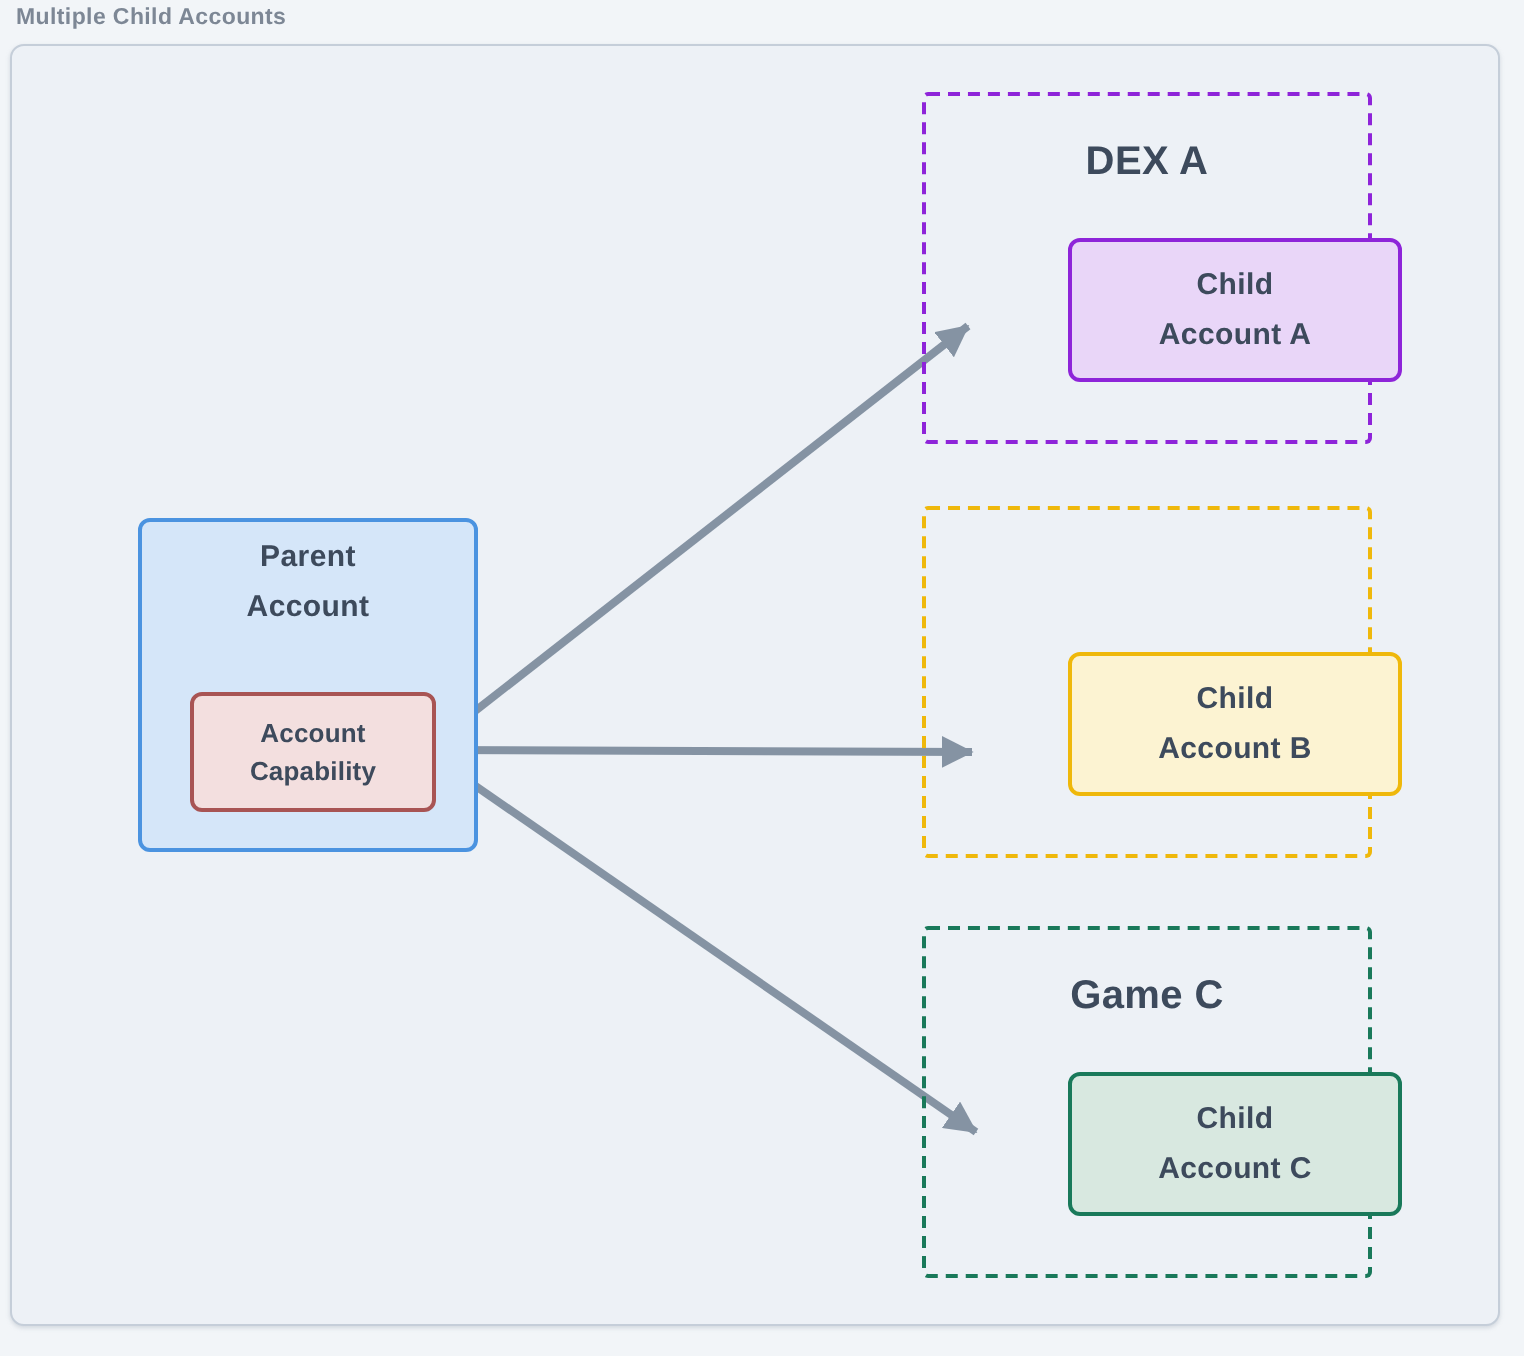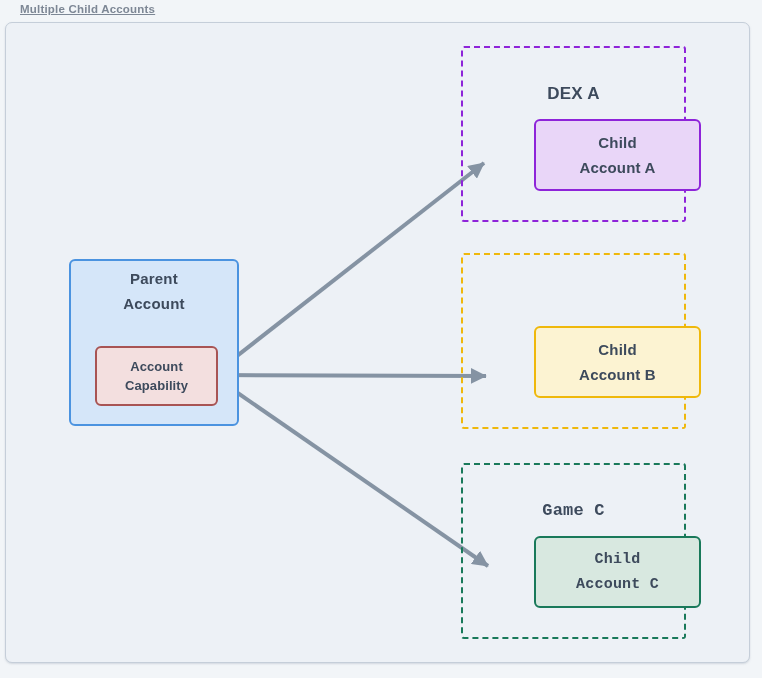--- a/index.html
+++ b/index.html
@@ -4,24 +4,23 @@
 <style>
   * { margin: 0; padding: 0; box-sizing: border-box; }
   html, body {
     width: 762px; height: 678px;
     background: var(--page-bg, #f2f5f8);
     font-family: "Liberation Sans", "DejaVu Sans", sans-serif;
     overflow: hidden;
     position: relative;
   }
   .diagram-title {
-    position: absolute; top: 3px; left: 20px;
+    position: absolute; top: 3px; left: 8px;
     font-size: 11.5px; font-weight: 700; letter-spacing: 0.2px;
     color: var(--title-text, #7d8795);
-    text-decoration: underline;
   }
   .canvas {
     position: absolute; left: 5px; top: 22px;
     width: 745px; height: 641px;
     background: var(--canvas-bg, #edf1f6);
     border: 1px solid var(--canvas-border, #c5ced9);
     border-radius: 7px;
     box-shadow: 0 1px 2px rgba(150,160,175,0.35);
   }
   .edges { position: absolute; left: 0; top: 0; width: 745px; height: 641px; pointer-events: none; }
@@ -51,24 +50,24 @@
     font-size: 13px; font-weight: 700; line-height: 19px; letter-spacing: 0.1px;
     color: var(--node-text, #3d4a5c);
   }
 
   .group {
     position: absolute; left: 455px; width: 225px; height: 176px;
     border-radius: 3px;
   }
   .group-a { top: 23px;  border: 2px dashed var(--dex-accent,  #8e24d9); }
   .group-b { top: 230px; border: 2px dashed var(--defi-accent, #efb80b); }
-  .group-c { top: 440px; border: 2px dashed var(--game-accent, #19795a); font-family: Liberation Mono, monospace; }
+  .group-c { top: 440px; border: 2px dashed var(--game-accent, #19795a); }
   .group-label {
-    margin-top: 36px; text-align: center;
-    font-size: 17px; font-weight: 700; letter-spacing: 0.2px;
+    margin-top: 22px; text-align: center;
+    font-size: 20px; font-weight: 700; letter-spacing: 0.2px;
     color: var(--node-text, #3d4a5c);
   }
   .child-node {
     position: absolute; left: 31px; top: 71px;
     width: 167px; height: 72px;
     border-radius: 6px;
     display: flex; align-items: center; justify-content: center;
     font-size: 15px; font-weight: 700; line-height: 25px; letter-spacing: 0.2px;
     color: var(--node-text, #3d4a5c);
     margin-left: 40px;

